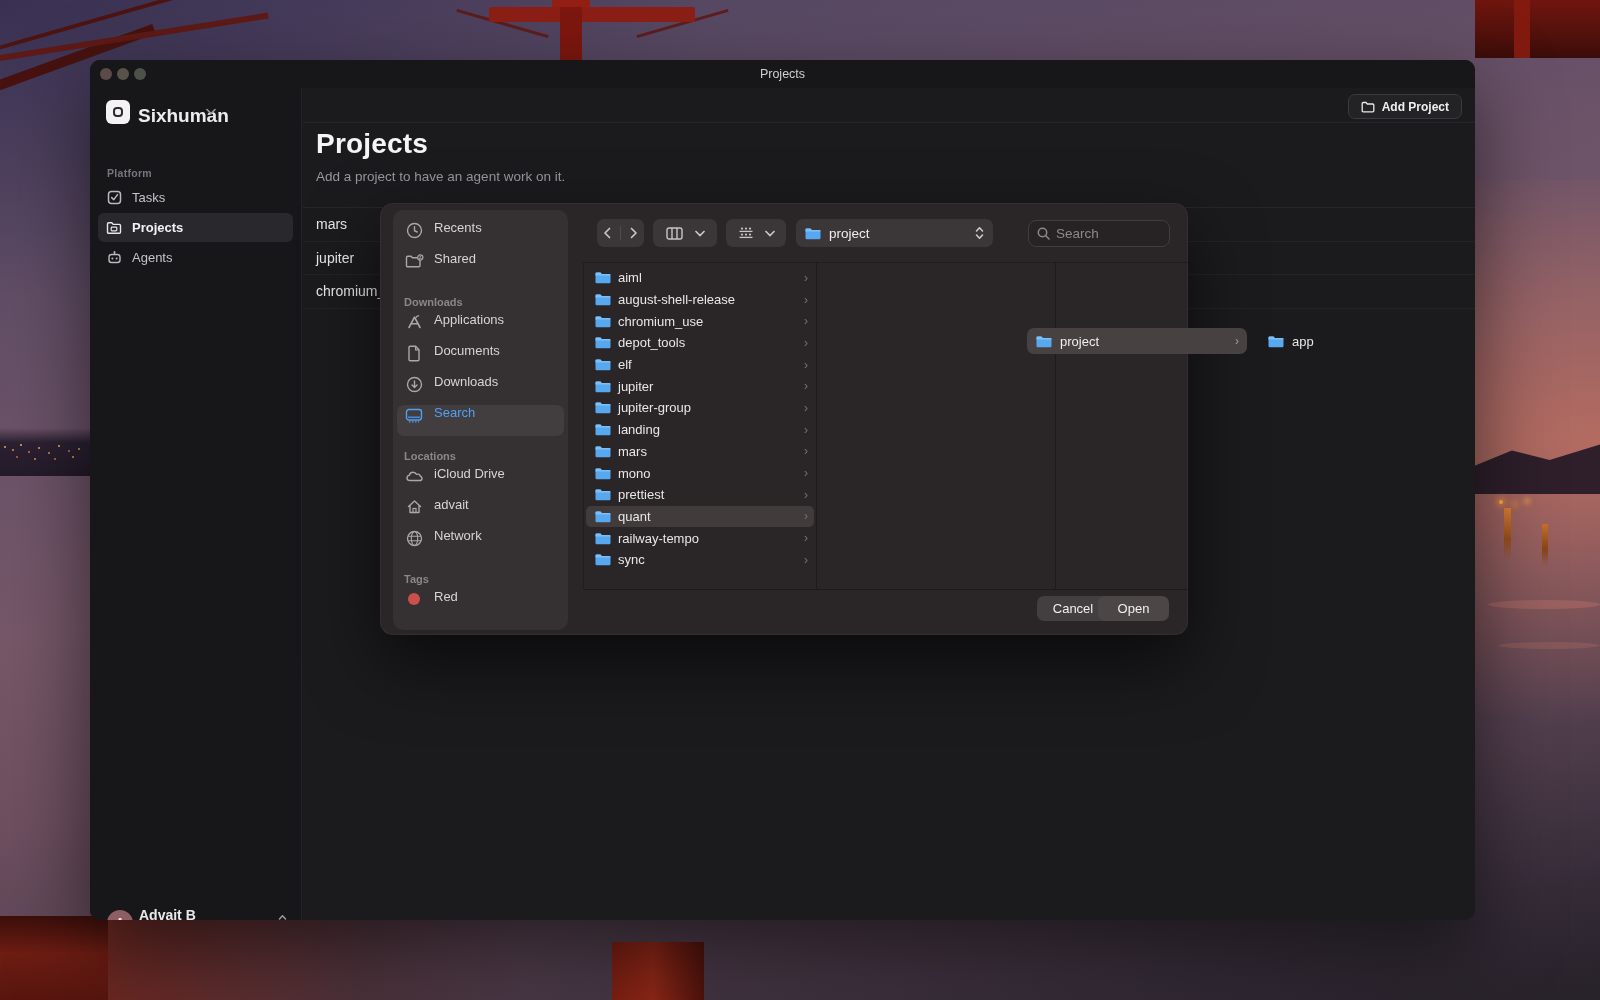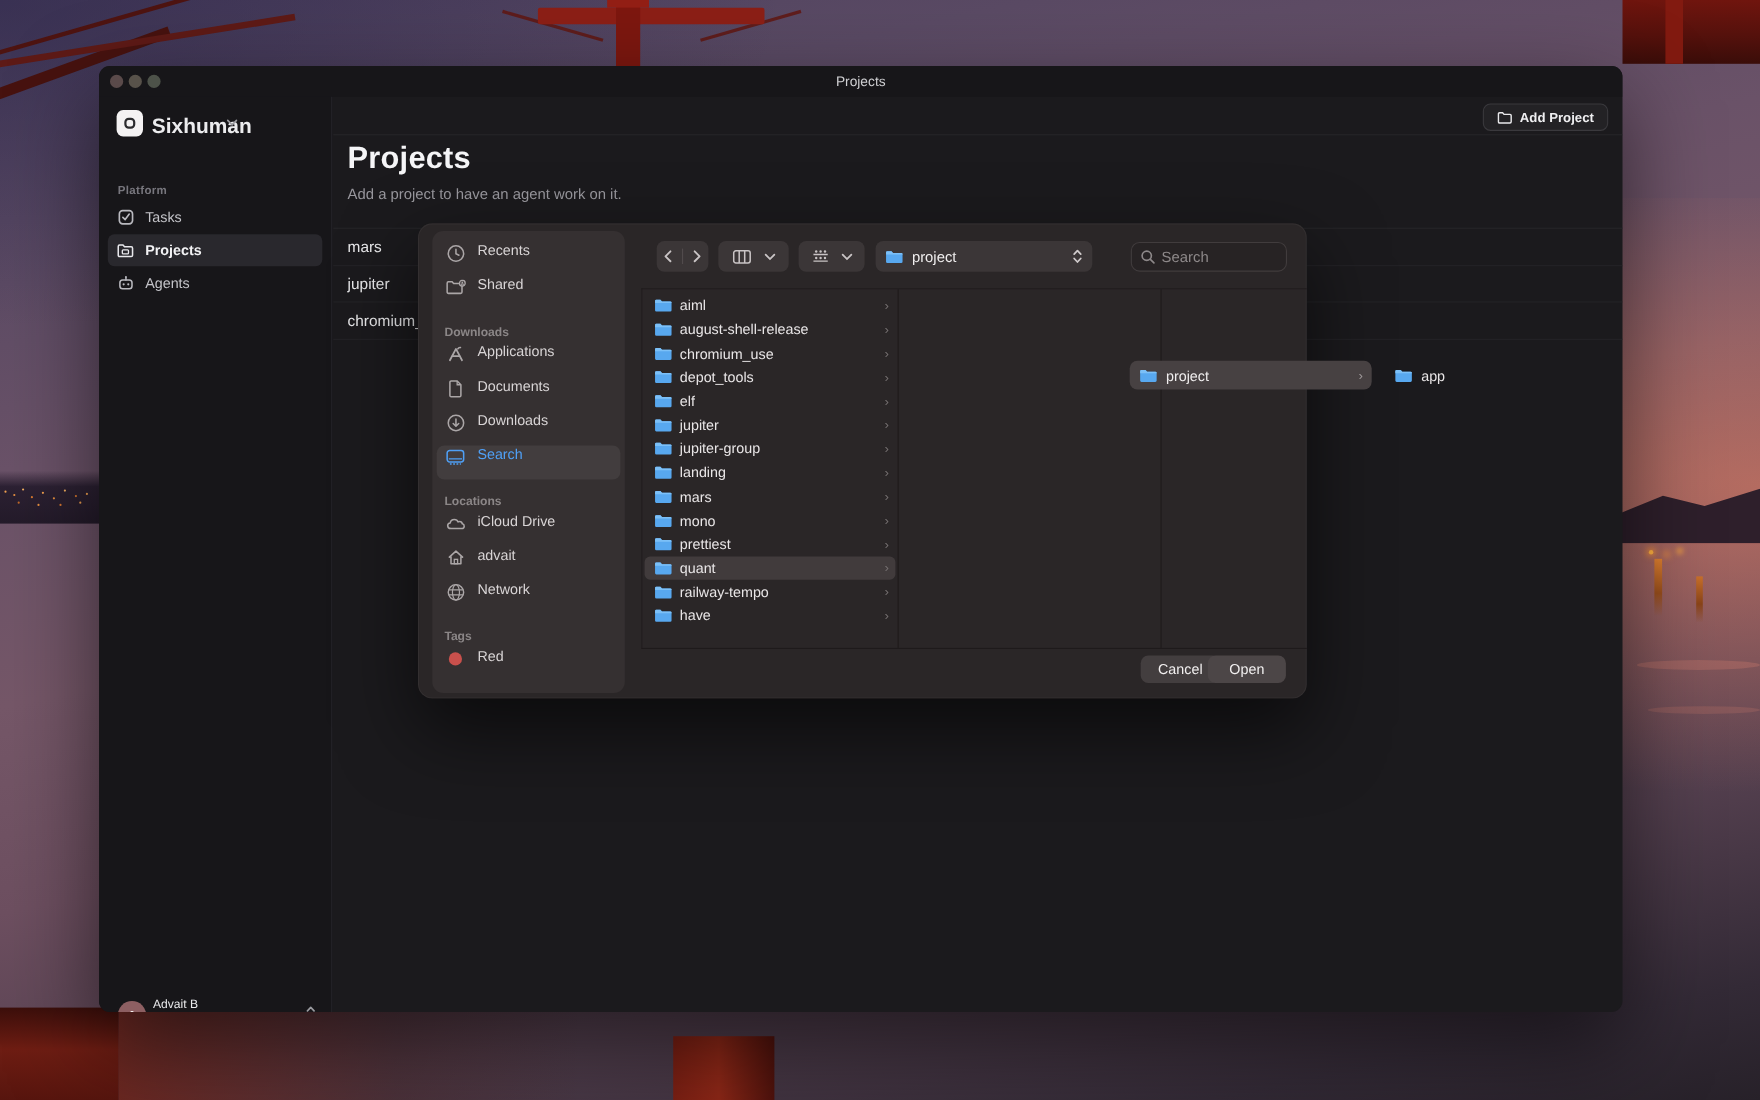--- a/index.html
+++ b/index.html
@@ -63,21 +63,21 @@
   .ws-name { left:48px; top:11px; font-size:19px; font-weight:600; color:#ececee; }
   .ws-chev { left:116px; top:14px; color:#9b9ba0; }
   .side-label { left:17px; font-size:10.5px; font-weight:600; letter-spacing:.3px; color:#77767d; }
   .nav-item { left:8px; right:8px; height:29px; border-radius:6px; display:flex; align-items:center;
     padding-left:8px; gap:10px; color:#c4c4c9; font-size:13px; }
   .nav-item.sel { background:#29282d; color:#f2f2f4; font-weight:600; }
   .nav-ic { width:16px; height:16px; display:flex; align-items:center; justify-content:center; color:#b9b9bf; }
   .user { left:0; right:0; top:818px; height:42px; }
   .user-avatar { left:17px; top:4px; width:26px; height:26px; border-radius:50%; background:#8d5f62;
     color:#f4eeee; font-size:12px; font-weight:600; display:flex; align-items:center; justify-content:center; }
-  .user-name { left:49px; top:1px; font-size:11px; font-weight:400; color:#e9e9eb; }
+  .user-name { left:49px; top:1px; font-size:14px; font-weight:700; color:#e9e9eb; }
   .user-chev { right:14px; top:8px; color:#9b9ba0; }
 
   .content { left:213px; top:28px; right:0; bottom:0; }
   .page-head { left:0; right:0; top:0; height:35px; border-bottom:1px solid #262529; }
   .btn-add { right:13px; top:6px; height:25px; padding:0 12px; display:flex; align-items:center; gap:7px;
     background:#232225; border:1px solid #3a393d; border-radius:7px; color:#efeff1; font-size:12px; font-weight:600;margin-left:40px; }
   .hero-title { left:13px; top:40px; font-size:28px; font-weight:800; color:#f5f5f7; letter-spacing:.2px; }
   .hero-sub { left:13px; top:81px; font-size:13.5px; color:#98979d; }
   .rows { left:0; right:0; top:119px; border-top:1px solid #262529; }
   .prow { height:33.5px; border-bottom:1px solid #242327; display:flex; align-items:center;
@@ -534,21 +534,21 @@
               <path d="M0.5 4.4 L15.5 4.4 L15.5 3.9 Q15.5 3 14.3 3 L6.8 3 L5.4 1.4 L1.7 1.4 Q0.5 1.4 0.5 2.6 Z" fill="#7cc0f7"></path>
             </svg>
             <span>railway-tempo</span>
             <span class="fchev">›</span>
           </div>
         <div class="frow">
             <svg class="fold" viewBox="0 0 16 13">
               <path d="M0.5 2.6 Q0.5 1.4 1.7 1.4 L5.4 1.4 L6.8 3 L14.3 3 Q15.5 3 15.5 4.2 L15.5 11 Q15.5 12.2 14.3 12.2 L1.7 12.2 Q0.5 12.2 0.5 11 Z" fill="#58a8ef"></path>
               <path d="M0.5 4.4 L15.5 4.4 L15.5 3.9 Q15.5 3 14.3 3 L6.8 3 L5.4 1.4 L1.7 1.4 Q0.5 1.4 0.5 2.6 Z" fill="#7cc0f7"></path>
             </svg>
-            <span>have</span>
+            <span>sync</span>
             <span class="fchev">›</span>
           </div>
       </div>
 
       <div class="abs pill2">
         <svg class="fold" viewBox="0 0 16 13">
             <path d="M0.5 2.6 Q0.5 1.4 1.7 1.4 L5.4 1.4 L6.8 3 L14.3 3 Q15.5 3 15.5 4.2 L15.5 11 Q15.5 12.2 14.3 12.2 L1.7 12.2 Q0.5 12.2 0.5 11 Z" fill="#58a8ef"></path>
             <path d="M0.5 4.4 L15.5 4.4 L15.5 3.9 Q15.5 3 14.3 3 L6.8 3 L5.4 1.4 L1.7 1.4 Q0.5 1.4 0.5 2.6 Z" fill="#7cc0f7"></path>
           </svg>
         <span>project</span>

